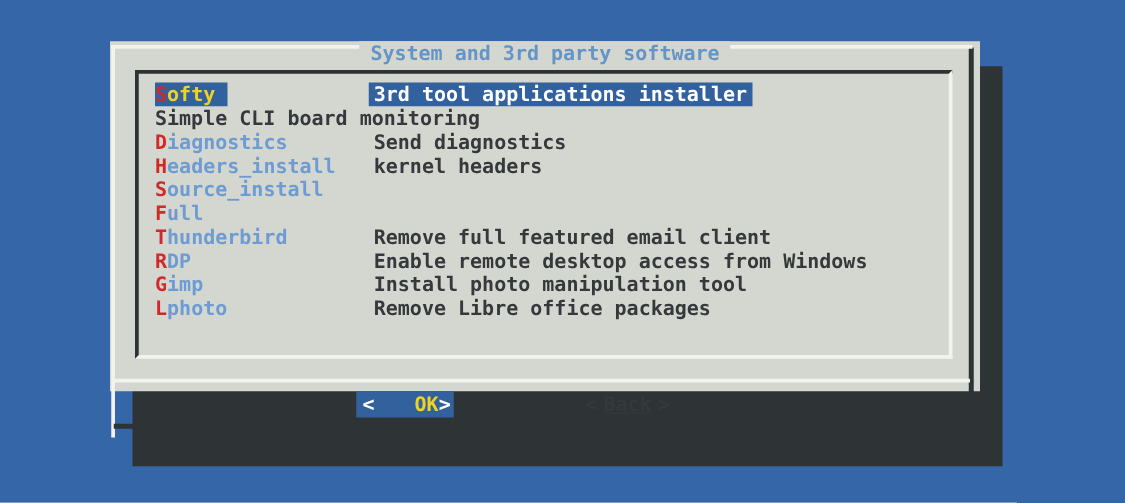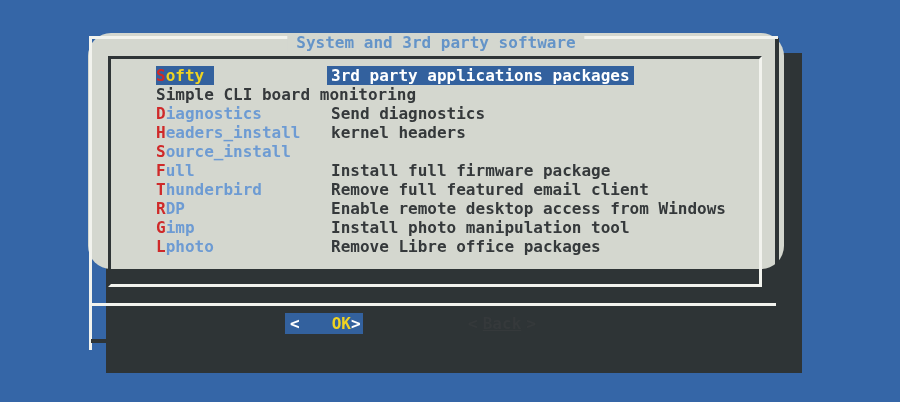--- a/index.html
+++ b/index.html
@@ -22,23 +22,22 @@
     top: 53px;
     width: 696px;
     height: 320px;
     background: var(--shadow, #2e3436);
   }
   .dialog {
     position: absolute;
     left: 88px;
     top: 33px;
     width: 696px;
-    height: 236px;
+    height: 280px;
     background: var(--dialog-bg, #d4d7cf);
-    border-radius: 23px;
   }
   .line { position: absolute; }
   .line.top    { left: 1px;   top: 3px;   width: 689px; height: 3px;  background: var(--border-light, #f2f3ee); z-index: 1; }
   .line.left   { left: 1px;   top: 3px;   width: 3px;   height: 314px; background: var(--border-light, #f2f3ee); }
   .line.right  { left: 687px; top: 5px;   width: 4px;   height: 305px; background: var(--border-dark, #2e3436); }
   .line.bottom { left: 3px;   top: 306px; width: 688px; height: 4px;  background: var(--border-dark, #2e3436); }
   .separator {
     position: absolute;
     left: 4px;
     top: 270px;
@@ -67,21 +66,21 @@
     box-sizing: border-box;
     border: 3px solid;
     border-color: var(--border-dark, #2e3436) var(--border-light, #f2f3ee) var(--border-light, #f2f3ee) var(--border-dark, #2e3436);
     padding-top: 7px;
     overflow: hidden;
   }
   .row {
     display: flex;
     height: 19px;
     line-height: 19px;
-    padding-left: 45px;
+    padding-left: 13px;
     white-space: pre;
   }
   .row .tag { width: 175px; flex: 0 0 175px; }
   .tag-text { display: inline-block; }
   .tag .hot  { color: var(--hotkey-red, #cf2929); }
   .tag .rest { color: var(--tag-blue, #6d9bd3); }
   .row .desc { color: var(--text-dark, #35393b); }
   .row.selected .tag-text {
     background: var(--selection-bg, #33619e);
     padding-right: 10px;
@@ -124,26 +123,26 @@
 
 <div class="dialog">
   <div class="line top"></div>
   <div class="line left"></div>
   <div class="line right"></div>
   <div class="line bottom"></div>
 
   <div class="title">System and 3rd party software</div>
 
   <div class="listbox" id="menu-rows">
-      <div class="row selected"><span class="tag"><span class="tag-text"><span class="hot">S</span><span class="rest">ofty</span></span></span><span class="desc">3rd party applications packages</span></div>
+      <div class="row selected"><span class="tag"><span class="tag-text"><span class="hot">S</span><span class="rest">ofty</span></span></span><span class="desc">3rd tool applications installer</span></div>
       <div class="row"><span class="desc">Simple CLI board monitoring</span></div>
       <div class="row"><span class="tag"><span class="tag-text"><span class="hot">D</span><span class="rest">iagnostics</span></span></span><span class="desc">Send diagnostics</span></div>
       <div class="row"><span class="tag"><span class="tag-text"><span class="hot">H</span><span class="rest">eaders_install</span></span></span><span class="desc">kernel headers</span></div>
       <div class="row"><span class="tag"><span class="tag-text"><span class="hot">S</span><span class="rest">ource_install</span></span></span></div>
-      <div class="row"><span class="tag"><span class="tag-text"><span class="hot">F</span><span class="rest">ull</span></span></span><span class="desc">Install full firmware package</span></div>
+      <div class="row"><span class="tag"><span class="tag-text"><span class="hot">F</span><span class="rest">ull</span></span></span></div>
       <div class="row"><span class="tag"><span class="tag-text"><span class="hot">T</span><span class="rest">hunderbird</span></span></span><span class="desc">Remove full featured email client</span></div>
       <div class="row"><span class="tag"><span class="tag-text"><span class="hot">R</span><span class="rest">DP</span></span></span><span class="desc">Enable remote desktop access from Windows</span></div>
       <div class="row"><span class="tag"><span class="tag-text"><span class="hot">G</span><span class="rest">imp</span></span></span><span class="desc">Install photo manipulation tool</span></div>
       <div class="row"><span class="tag"><span class="tag-text"><span class="hot">L</span><span class="rest">photo</span></span></span><span class="desc">Remove Libre office packages</span></div>
     </div>
 
   <div class="separator"></div>
 
   <div class="btn ok">
     <span class="bracket">&lt;</span>

